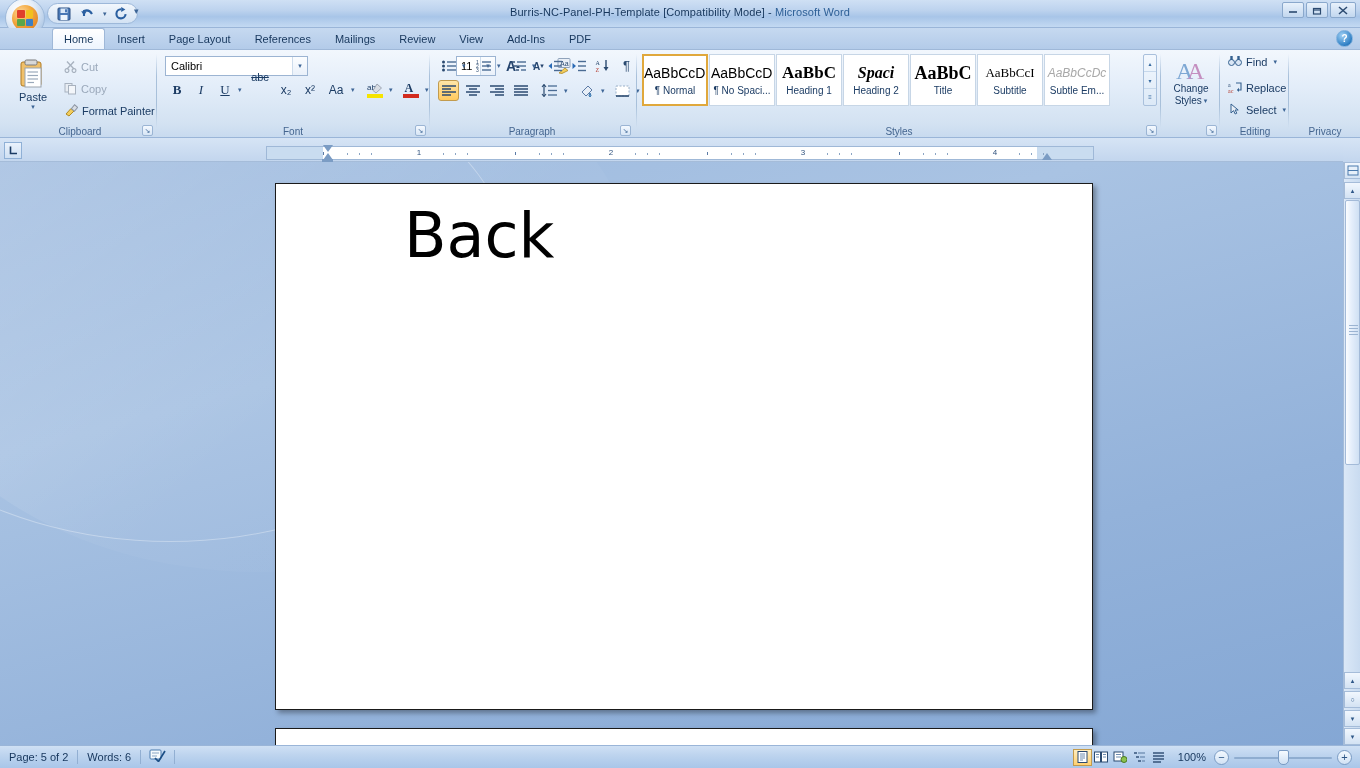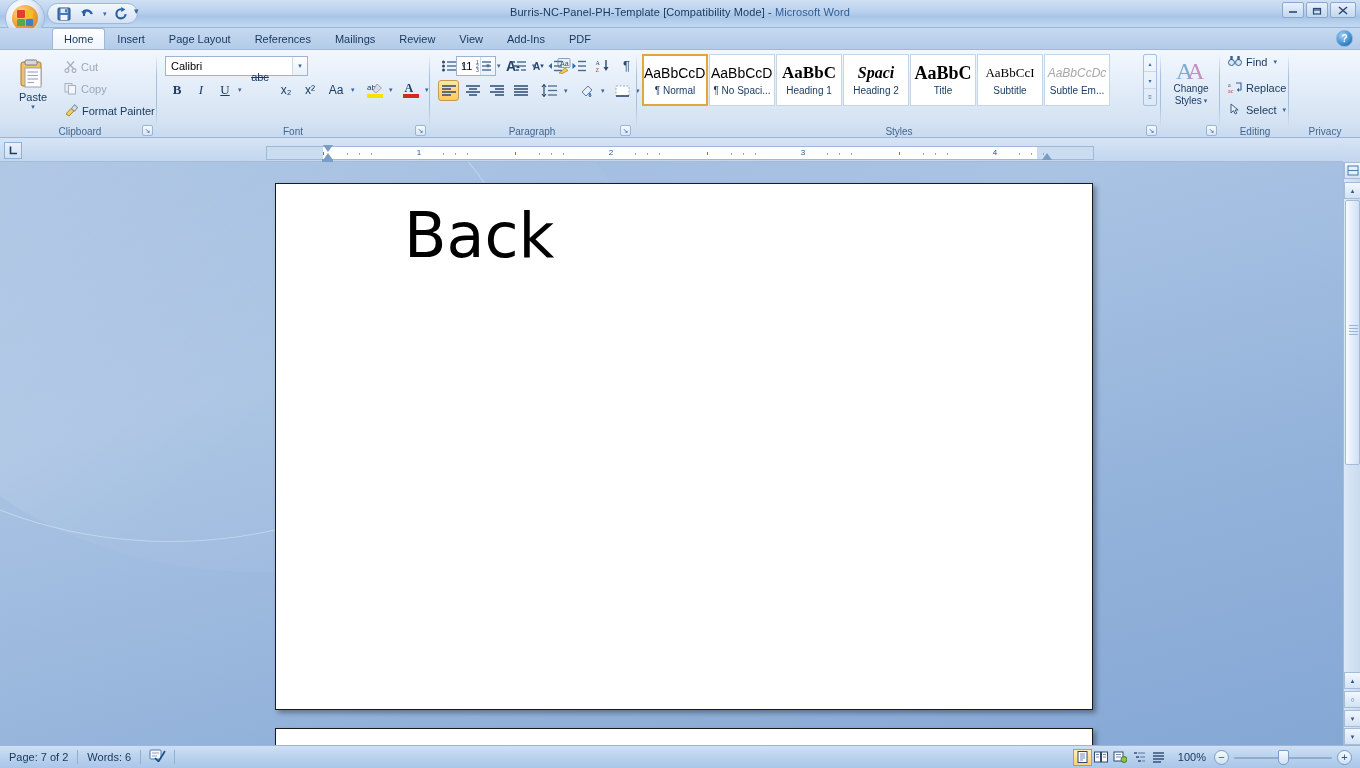--- a/index.html
+++ b/index.html
@@ -779,21 +779,21 @@
         <i></i>
       </div>
   </div>
   <div class="vs-btn vs-prev">▴</div>
   <div class="vs-btn vs-obj">○</div>
   <div class="vs-btn vs-next">▾</div>
   <div class="vs-btn vs-down">▾</div>
 </div>
 
 <div class="statusbar">
-  <div class="sb-item">Page: 7 of 2</div>
+  <div class="sb-item">Page: 5 of 2</div>
   <div class="sb-sep"></div>
   <div class="sb-item">Words: 6</div>
   <div class="sb-sep"></div>
   <div class="sb-item" style="padding:0 8px;">
     <svg width="17" height="14" viewBox="0 0 17 14">
       <rect x="1" y="2" width="11" height="9" rx="1" fill="#f6fafd" stroke="#4a7aae"></rect>
       <line x1="3" y1="5" x2="10" y2="5" stroke="#8aa6c4"></line>
       <line x1="3" y1="8" x2="8" y2="8" stroke="#8aa6c4"></line>
       <path d="M6 10 L9.5 13.5 L16 3" fill="none" stroke="#1c4f86" stroke-width="1.7"></path>
     </svg>

